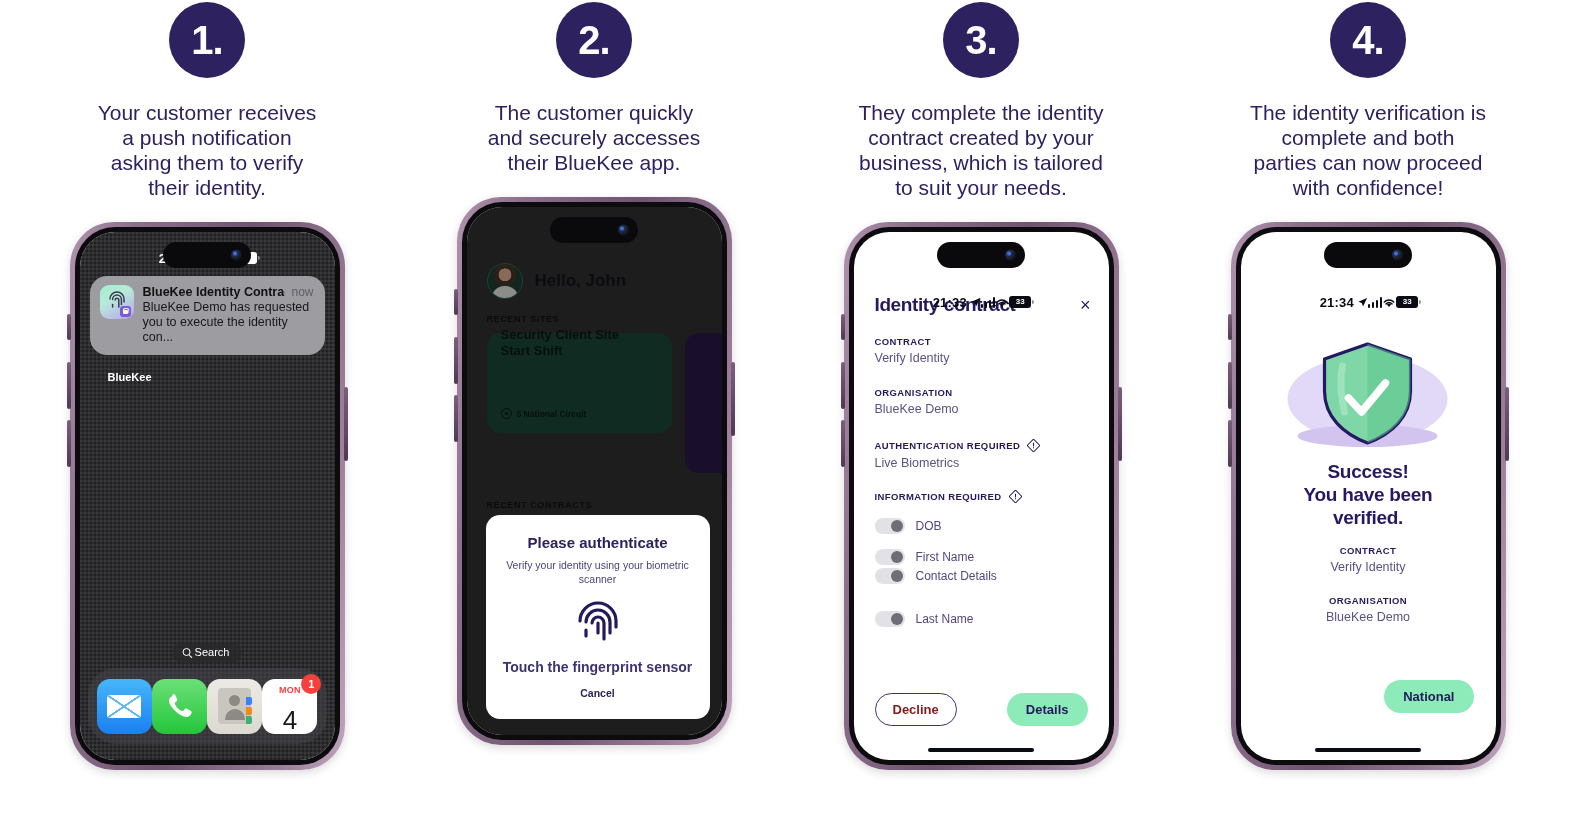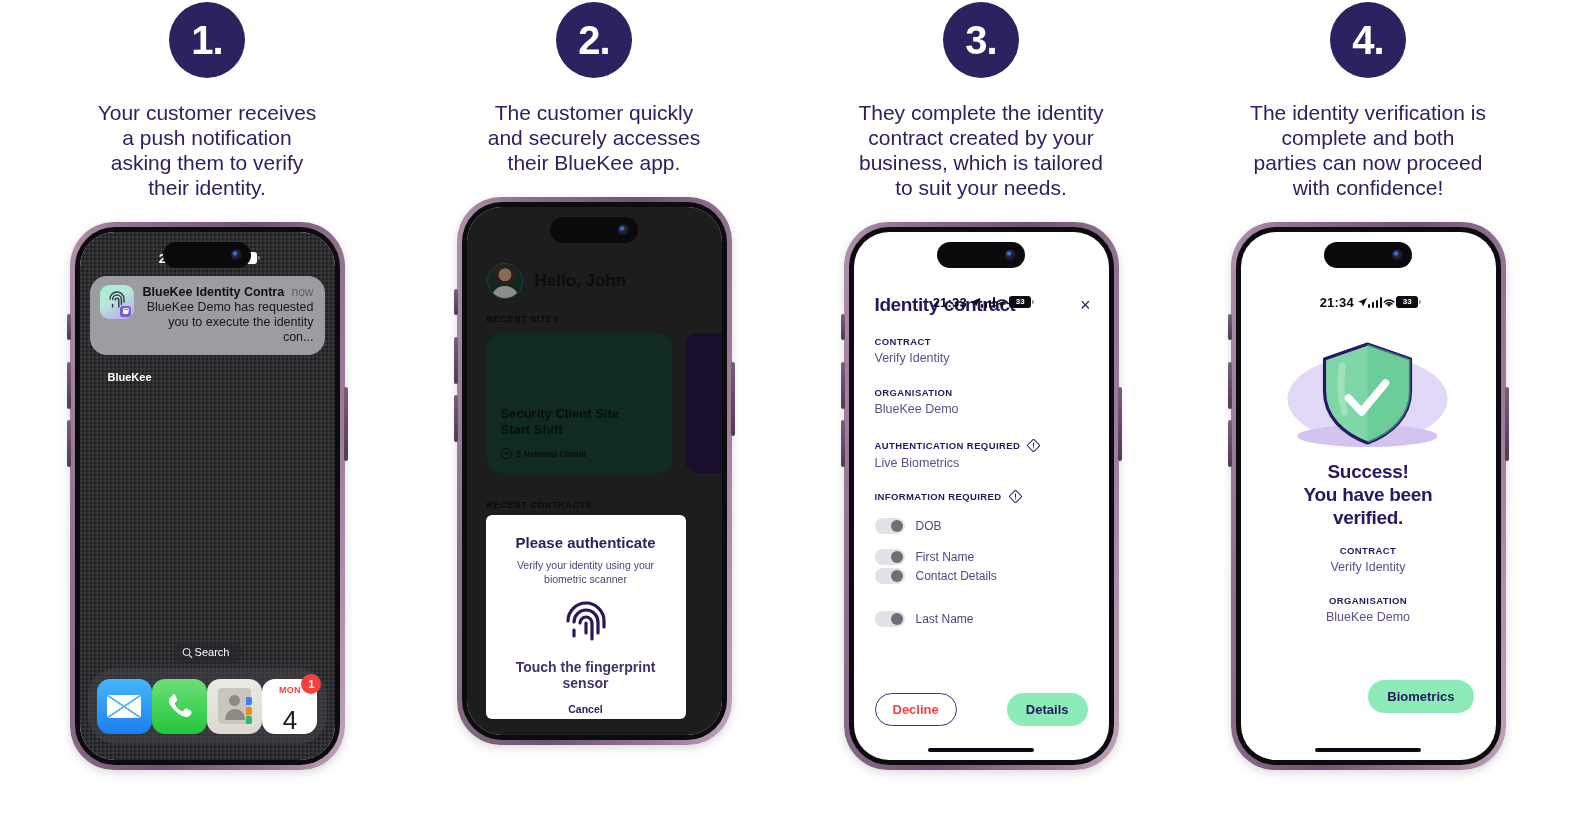--- a/index.html
+++ b/index.html
@@ -200,21 +200,20 @@
   .notif-title-row { display: flex; align-items: baseline; gap: 6px; }
   .notif-title {
     font-size: 12.5px; font-weight: 700; color: #111114;
     white-space: nowrap; overflow: hidden; text-overflow: clip;
     flex: 1 1 auto;
   }
   .notif-time { font-size: 12px; color: #5f6067; flex: 0 0 auto; }
   .notif-text {
     font-size: 12.5px; color: #17171c; line-height: 15px;
     margin-top: 1px;
-    text-align: right;
   }
   .notif-app {
     position: absolute; top: 139px; left: 28px;
     font-size: 11px; font-weight: 700; color: #ffffff;
   }
   .search-pill {
     position: absolute; bottom: 97px; left: 50%;
     transform: translateX(-50%);
     background: rgba(40,40,44,.72);
     color: #ffffff;
@@ -310,44 +309,44 @@
   .hello { font-size: 17px; font-weight: 700; color: #14141c; }
   .sect-label {
     position: absolute; left: 20px;
     font-size: 9px; font-weight: 700; letter-spacing: .6px;
     color: #141418;
   }
   .lbl-sites { top: 107px; }
   .lbl-contracts { top: 293px; }
   .site-card {
     position: absolute; top: 126px; left: 20px;
-    width: 185px; height: 140px;
+    width: 185px; height: 100px;
     background: #1d4b39; border-radius: 14px;
     padding: 14px;
-    display: flex; flex-direction: column; justify-content: flex-end;
+    display: flex; flex-direction: column; justify-content: flex-end; gap: 39px;
   }
   .site-title { font-size: 13px; font-weight: 700; color: #0d1a14; line-height: 16px; }
   .site-addr-row { display: flex; align-items: center; gap: 5px; margin-top: 10px; }
   .pin {
     width: 11px; height: 11px; border-radius: 50%;
     border: 1.3px solid #0d1a14; position: relative;
     display:flex;align-items:center;justify-content:center;
   }
   .pin:after{content:"";width:3px;height:3px;border-radius:50%;background:#0d1a14;}
   .site-addr { font-size: 8.5px; font-weight: 700; color: #0d1a14; }
   .site-card-2 {
     position: absolute; top: 126px; left: 218px;
     width: 70px; height: 140px;
     background: #2b1a4d; border-radius: 14px;
   }
   .auth-modal {
     position: absolute; z-index: 6;
-    top: 308px; left: 19px; width: 200px;
-    background: #ffffff; border-radius: 6px;
-    padding: 19px 14px 4px;
+    top: 308px; left: 19px; width: 224px;
+    background: #ffffff; border-radius: 14px;
+    padding: 19px 14px 20px;
     text-align: center;
   }
   .auth-title { font-size: 15px; font-weight: 700; color: #2b2260; }
   .auth-sub { font-size: 10.5px; color: #4b4478; line-height: 14px; margin-top: 7px; }
   .fp-big { margin: 13px auto 12px; width: 48px; height: 48px; display:block; }
   .auth-hint { font-size: 14px; font-weight: 600; color: #3c3470; }
   .auth-cancel { font-size: 10.5px; font-weight: 700; color: #2b2260; margin-top: 12px; }
 
   
   .ic-head {
@@ -380,21 +379,21 @@
     background: #6e6e76;
   }
   .toggle-label { font-size: 12px; color: #4f4880; }
   .ic-actions {
     position: absolute; bottom: 34px; left: 21px; right: 21px;
     display: flex; align-items: center; justify-content: space-between;
   }
   .btn-decline {
     border: 1.4px solid #3b3275; border-radius: 18px;
     padding: 8px 17px;
-    font-size: 13px; font-weight: 700; color: #ef4444;
+    font-size: 13px; font-weight: 700; color: #7f1d1d;
     background: #ffffff;
   }
   .btn-verify {
     background: #8cebb8; border-radius: 18px;
     padding: 9px 19px;
     font-size: 13px; font-weight: 700; color: #231a5c;
   }
 
   
   .succ-art {
@@ -775,21 +774,21 @@
 
             <div class="succ-field" style="top:313px">
               <div class="succ-key">CONTRACT</div>
               <div class="succ-val">Verify Identity</div>
             </div>
             <div class="succ-field" style="top:363px">
               <div class="succ-key">ORGANISATION</div>
               <div class="succ-val">BlueKee Demo</div>
             </div>
 
-            <div class="btn-dash">Biometrics</div>
+            <div class="btn-dash">National</div>
 
             <div class="home-ind"></div>
           </div>
         </div>
       </div>
     </div>
   </div>
 
 </div>
 

